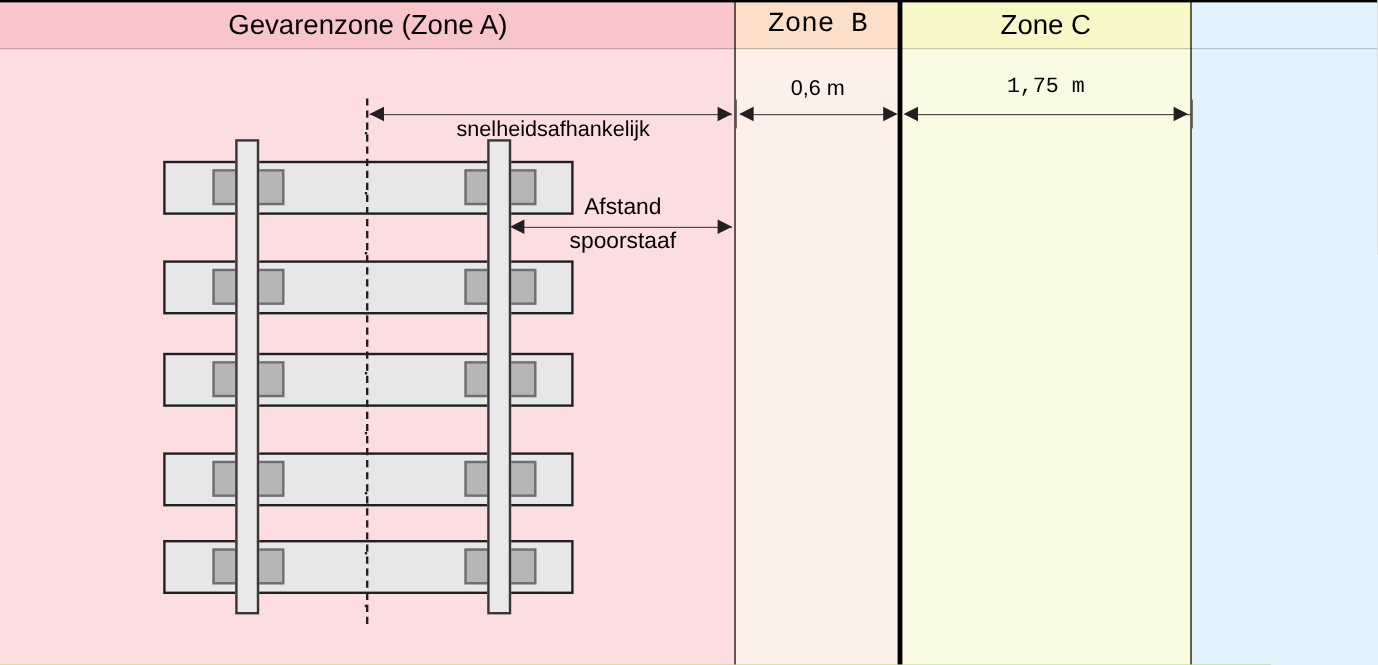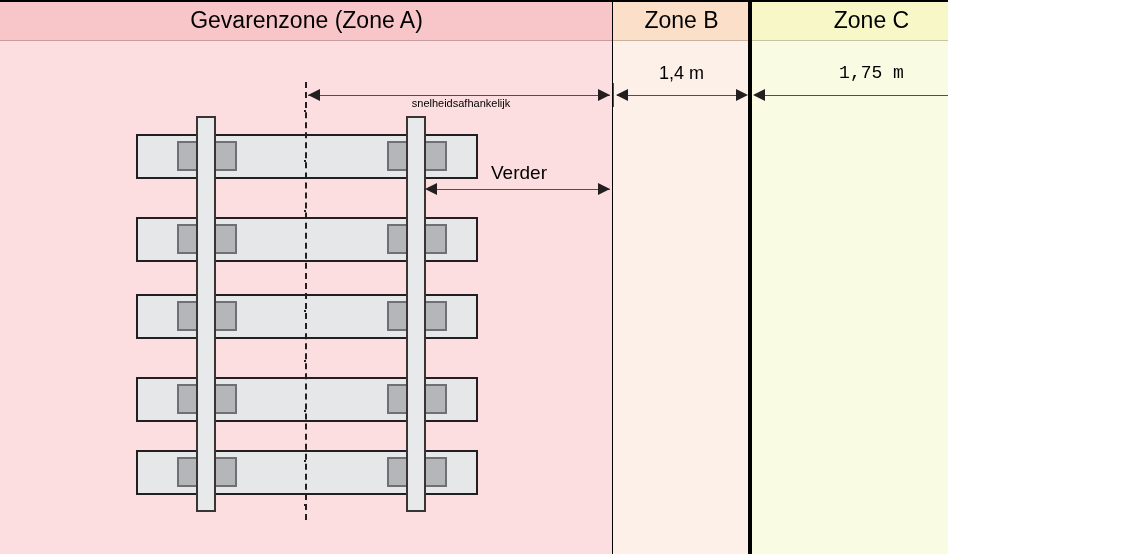--- a/index.html
+++ b/index.html
@@ -1,32 +1,32 @@
 <!DOCTYPE html>
 <html><head>
 <meta charset="utf-8">
 <style>
   html,body{margin:0;padding:0;background:#ffffff;}
   body{font-family:"Liberation Sans", sans-serif;}
-  #stage{position:relative;width:948px;height:554px;overflow:hidden;background:#84cc16;}
+  #stage{position:relative;width:1148px;height:554px;overflow:hidden;background:#84cc16;}
 
   
   .zone{position:absolute;top:0;bottom:0;}
   .zone-body{position:absolute;left:0;right:0;top:0;bottom:0;}
   .zone-head{position:absolute;left:0;right:0;top:0;height:41px;
              display:flex;align-items:center;justify-content:center;}
   .zone-head-label{font-size:23px;color:#000;line-height:1;white-space:nowrap;}
 
   #zoneA{left:0;width:613px;}
   #zoneA .zone-body{background:#fcdee0;}
   #zoneA .zone-head{background:#f8c5c8;}
 
   #zoneB{left:613px;width:137px;}
   #zoneB .zone-body{background:#fdf0e8;}
-  #zoneB .zone-head{background:#fbdfc9;}
+  #zoneB .zone-head{background:#fbdfc9;font-family:Liberation Mono, monospace;}
 
   #zoneC{left:750px;width:243px;text-align:center;}
   #zoneC .zone-body{background:#fafbe3;}
   #zoneC .zone-head{background:#f7f7c8;}
 
   #zoneD{left:993px;width:155px;}
   #zoneD .zone-body{background:#e2f2fc;}
   #zoneD .zone-head{background:#c7e7f8;}
 
   
@@ -46,21 +46,21 @@
   
   .dimline{position:absolute;height:1px;background:#5a4b4b;}
   .tick{position:absolute;width:1px;background:#5a4b4b;}
   .arrow{position:absolute;width:0;height:0;border-top:6px solid transparent;
          border-bottom:6px solid transparent;}
   .arrow.left{border-right:12px solid #231f20;}
   .arrow.right{border-left:12px solid #231f20;}
 
   .dimlabel{position:absolute;text-align:center;color:#000;white-space:nowrap;line-height:1.12;}
   .t-main{font-size:19px;}
-  .t-sub{font-size:11px;}
+  .t-sub{font-size:18px;}
   .t-num{font-size:18px;}
 </style>
 </head>
 <body>
 
 <div id="stage">
 
   <div class="zone" id="zoneA">
     <div class="zone-body"></div>
     <div class="zone-head">
@@ -143,28 +143,31 @@
   <div class="arrow left" style="left:308px;top:89px;"></div>
   <div class="arrow right" style="left:598px;top:89px;"></div>
   <div class="dimlabel" style="left:311px;top:97px;width:300px;">
     <div class="t-sub">snelheidsafhankelijk</div>
   </div>
 
   <div class="dimline" style="left:428px;top:189px;width:182px;"></div>
   <div class="arrow left" style="left:425px;top:183px;"></div>
   <div class="arrow right" style="left:598px;top:183px;"></div>
   <div class="dimlabel" style="left:428px;top:162px;width:182px;">
-    <div class="t-main">Verder</div>
+    <div class="t-main">Afstand</div>
+  </div>
+  <div class="dimlabel" style="left:428px;top:191px;width:182px;">
+    <div class="t-main">spoorstaaf</div>
   </div>
 
   <div class="tick" style="left:613px;top:83px;height:24px;"></div>
   <div class="dimline" style="left:617px;top:95px;width:128px;"></div>
   <div class="arrow left" style="left:616px;top:89px;"></div>
   <div class="arrow right" style="left:736px;top:89px;"></div>
-  <div class="dimlabel t-num" style="left:613px;top:63px;width:137px;">1,4 m</div>
+  <div class="dimlabel t-num" style="left:613px;top:63px;width:137px;">0,6 m</div>
 
   <div class="dimline" style="left:757px;top:95px;width:236px;"></div>
   <div class="arrow left" style="left:753px;top:89px;"></div>
   <div class="arrow right" style="left:978px;top:89px;"></div>
   <div class="tick" style="left:993px;top:83px;height:24px;"></div>
   <div class="dimlabel t-num" style="left:750px;top:63px;width:243px;font-family:Liberation Mono, monospace;">1,75 m</div>
 
 </div>
 
 </body></html>

